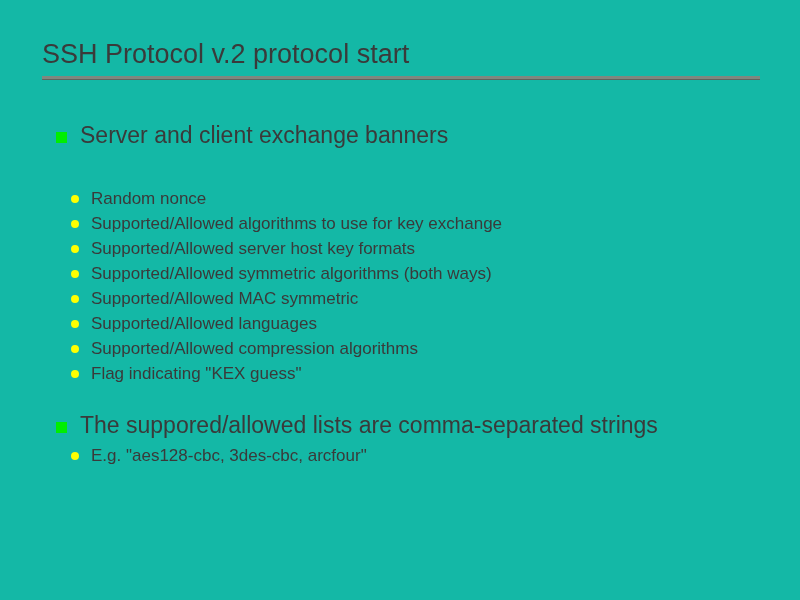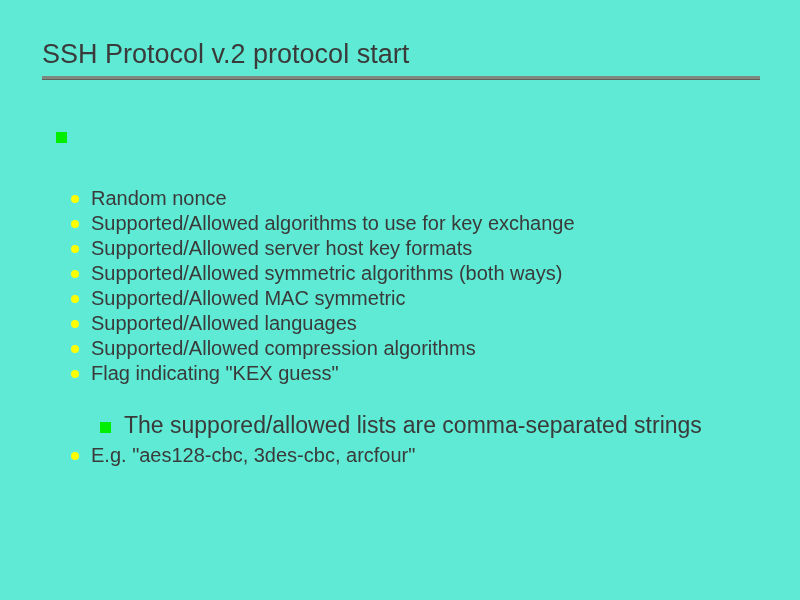--- a/index.html
+++ b/index.html
@@ -10,21 +10,21 @@
     width: 800px;
     height: 600px;
     background: #f6faf6;
     font-family: "Liberation Sans", sans-serif;
     overflow: hidden;
   }
   .slide {
     position: relative;
     width: 800px;
     height: 600px;
-    background: #5eead4;
+    background: #14b8a6;
     box-sizing: border-box;
   }
 
   
   .title-block {
     position: absolute;
     left: 42px;
     top: 38px;
     width: 718px;
   }
@@ -73,21 +73,21 @@
   }
   .lvl1 .txt {
     display: block;
   }
 
   
   .lvl2 {
     position: relative;
     padding-left: 91px;
     padding-right: 16px;
-    font-size: 20px;
+    font-size: 17px;
     line-height: 25px;
     color: #3a3a3a;
     min-height: 25px;
   }
   .lvl2 .marker {
     position: absolute;
     left: 71px;
     top: 9px;
     width: 8px;
     height: 8px;
@@ -108,20 +108,21 @@
 
   <div class="title-block">
     <h1 class="slide-title">SSH Protocol v.2 protocol start</h1>
     <div class="title-rule"></div>
   </div>
 
   <div class="body-block">
 
     <div class="lvl1">
       <span class="marker"></span>
+      <span class="txt">Server and client exchange banners</span>
     </div>
 
     <div class="gap-lg"></div>
 
 
     <div class="lvl2">
       <span class="marker"></span>
       <span class="txt">Random nonce</span>
     </div>
     <div class="lvl2">
@@ -148,21 +149,21 @@
       <span class="marker"></span>
       <span class="txt">Supported/Allowed compression algorithms</span>
     </div>
     <div class="lvl2">
       <span class="marker"></span>
       <span class="txt">Flag indicating "KEX guess"</span>
     </div>
 
     <div class="gap-sm"></div>
 
-    <div class="lvl1" style="margin-left:44px;">
+    <div class="lvl1" style="">
       <span class="marker"></span>
       <span class="txt">The suppored/allowed lists are comma-separated strings</span>
     </div>
 
     <div class="lvl2">
       <span class="marker"></span>
       <span class="txt">E.g. "aes128-cbc, 3des-cbc, arcfour"</span>
     </div>
 
   </div>

